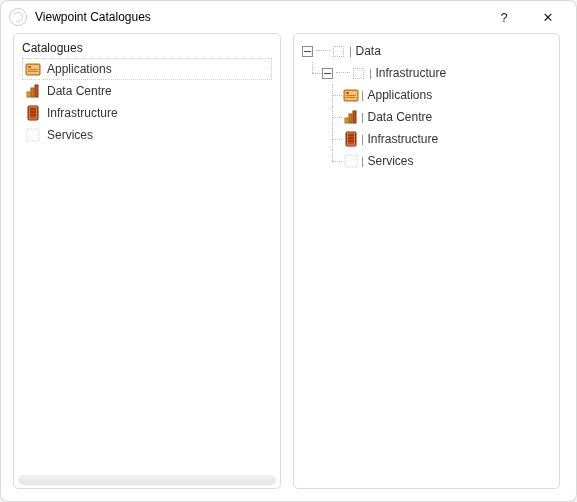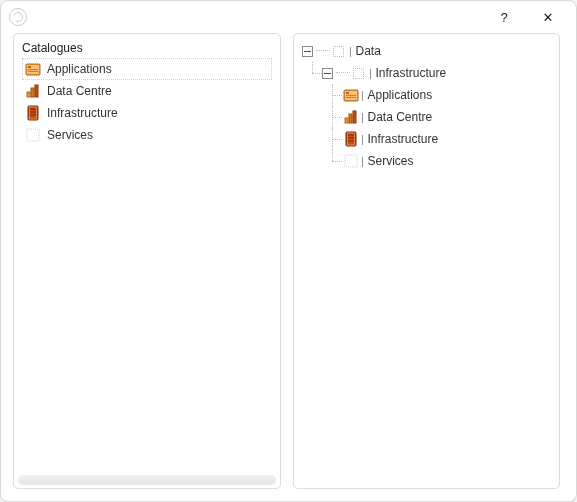--- a/index.html
+++ b/index.html
@@ -124,20 +124,21 @@
     </g>
     <g id="ic-none">
       <rect x="2" y="2" width="12" height="12" fill="none" stroke="#cfcfcf" stroke-dasharray="1 1"></rect>
     </g>
   </defs>
 </svg>
 
 <div class="window">
   <div class="titlebar">
     <span class="app-icon"></span>
+    <span class="title">Viewpoint Catalogues</span>
     <span class="spacer"></span>
     <div class="tb-btn">
         <span>?</span>
       </div>
     <div class="tb-btn">
         <span class="close-x">✕</span>
       </div>
   </div>
 
   <div class="content">

